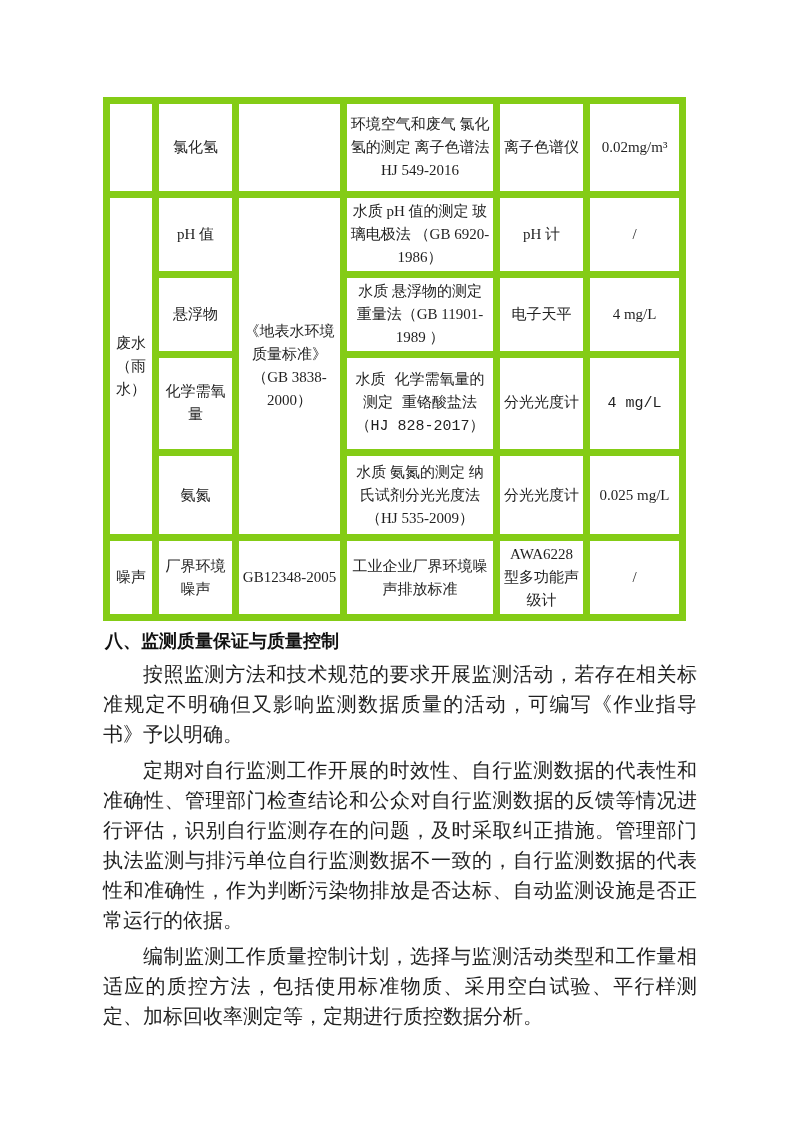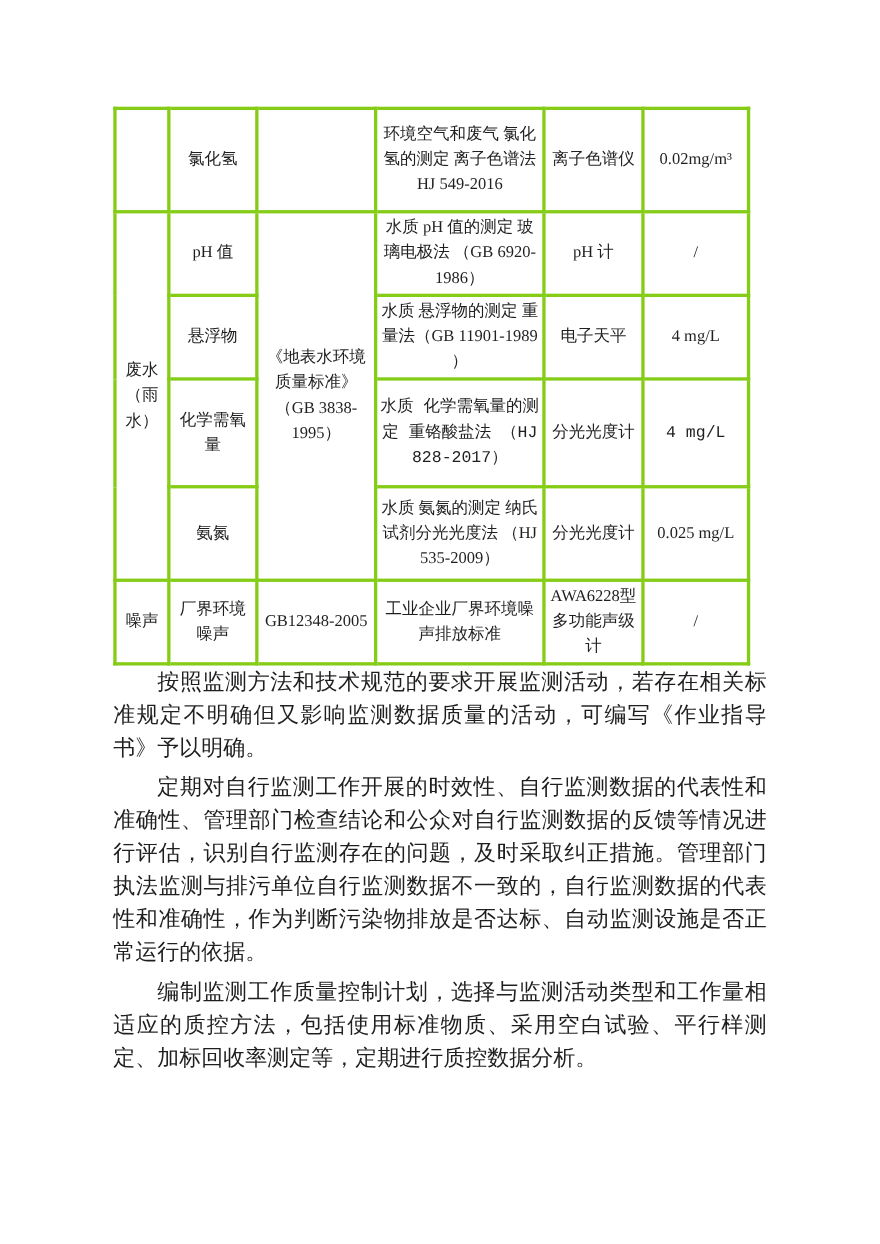--- a/index.html
+++ b/index.html
@@ -23,21 +23,21 @@
   }
   table.monitor {
     border-collapse: collapse;
     table-layout: fixed;
     width: 576px;
     font-size: 15px;
     line-height: 23px;
     color: #1f1f1f;
   }
   table.monitor td {
-    border: 3px solid #84cc16;
+    border: 7px solid #84cc16;
     text-align: center;
     vertical-align: middle;
     padding: 2px 3px;
     word-break: break-word;
     overflow-wrap: break-word;
   }
   col.c1 { width: 49px; }
   col.c2 { width: 80px; }
   col.c3 { width: 108px; }
   col.c4 { width: 153px; }
@@ -86,21 +86,21 @@
           <td></td>
           <td>氯化氢</td>
           <td></td>
           <td>环境空气和废气 氯化氢的测定 离子色谱法 HJ 549-2016</td>
           <td>离子色谱仪</td>
           <td>0.02mg/m³</td>
         </tr>
         <tr class="r2">
           <td rowspan="4">废水（雨水）</td>
           <td>pH 值</td>
-          <td rowspan="4">《地表水环境质量标准》（GB 3838-1995）</td>
+          <td rowspan="4">《地表水环境质量标准》（GB 3838-2000）</td>
           <td>水质 pH 值的测定 玻璃电极法 （GB 6920-1986）</td>
           <td>pH 计</td>
           <td>/</td>
         </tr>
         <tr class="r3">
           <td>悬浮物</td>
           <td>水质 悬浮物的测定 重量法（GB 11901-1989 ）</td>
           <td>电子天平</td>
           <td>4 mg/L</td>
         </tr>
@@ -120,19 +120,20 @@
           <td>噪声</td>
           <td>厂界环境噪声</td>
           <td>GB12348-2005</td>
           <td>工业企业厂界环境噪声排放标准</td>
           <td>AWA6228型多功能声级计</td>
           <td>/</td>
         </tr>
       </tbody>
     </table>
 
+    <h2 class="section-heading">八、监测质量保证与质量控制</h2>
 
     <p class="body-para">按照监测方法和技术规范的要求开展监测活动，若存在相关标准规定不明确但又影响监测数据质量的活动，可编写《作业指导书》予以明确。</p>
     <p class="body-para">定期对自行监测工作开展的时效性、自行监测数据的代表性和准确性、管理部门检查结论和公众对自行监测数据的反馈等情况进行评估，识别自行监测存在的问题，及时采取纠正措施。管理部门执法监测与排污单位自行监测数据不一致的，自行监测数据的代表性和准确性，作为判断污染物排放是否达标、自动监测设施是否正常运行的依据。</p>
     <p class="body-para">编制监测工作质量控制计划，选择与监测活动类型和工作量相适应的质控方法，包括使用标准物质、采用空白试验、平行样测定、加标回收率测定等，定期进行质控数据分析。</p>
 
   </div>
 </div>
 
 </body></html>

